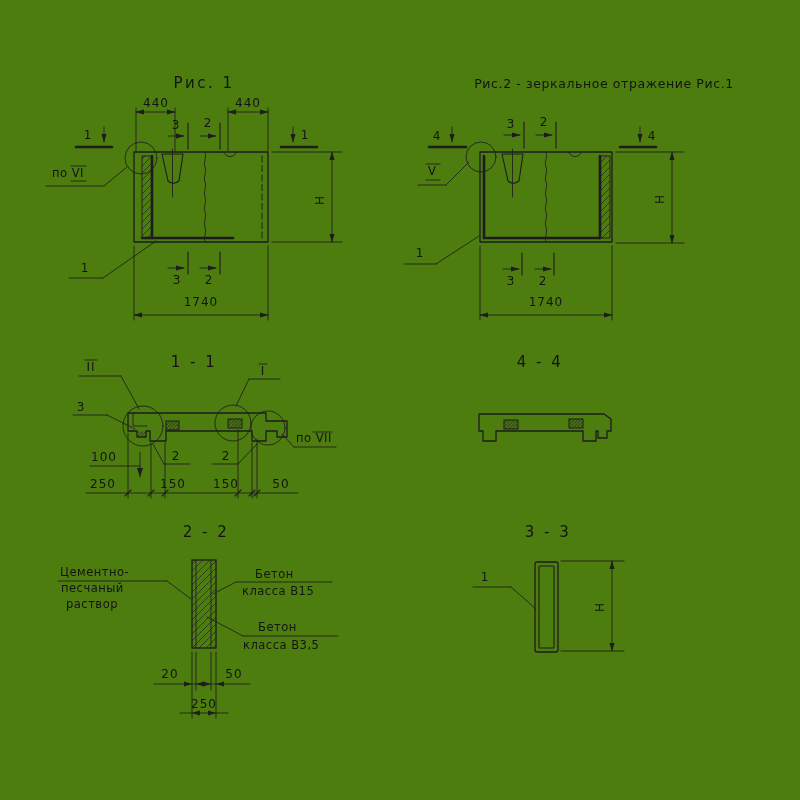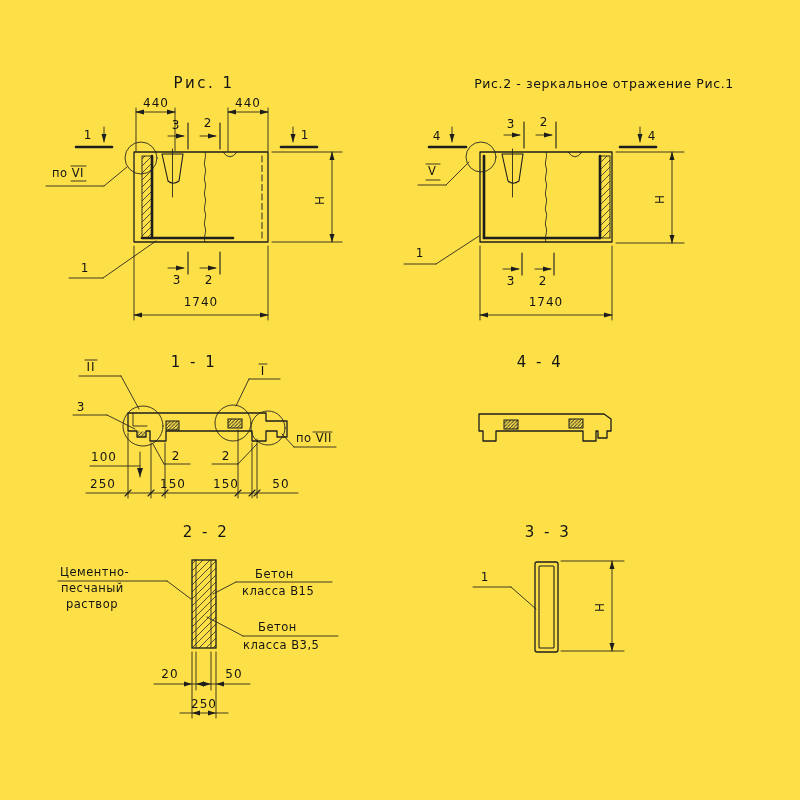--- a/index.html
+++ b/index.html
@@ -1,16 +1,16 @@
 <!DOCTYPE html>
 <html><head>
 <meta charset="utf-8">
 <style>
   html,body{margin:0;padding:0;background:#ffffff}
-  #page{position:relative;width:800px;height:800px;background:#fde047;overflow:hidden}
+  #page{position:relative;width:800px;height:800px;background:#4d7c0f;overflow:hidden}
   svg{display:block}
   .s{stroke:#1d1d1d;fill:none;stroke-width:1.3;stroke-linecap:round;stroke-linejoin:round}
   .thin{stroke-width:0.85}
   .med{stroke-width:1.1}
   .thick{stroke-width:2.6}
   .dash{stroke-dasharray:6 3.5;stroke-width:0.95}
   .fillink{fill:#1d1d1d;stroke:none}
   text{fill:#141414;font-family:"DejaVu Sans",sans-serif}
   .t15{font-size:15px;letter-spacing:2.5px}
   .t13{font-size:12.5px;letter-spacing:0.6px}

